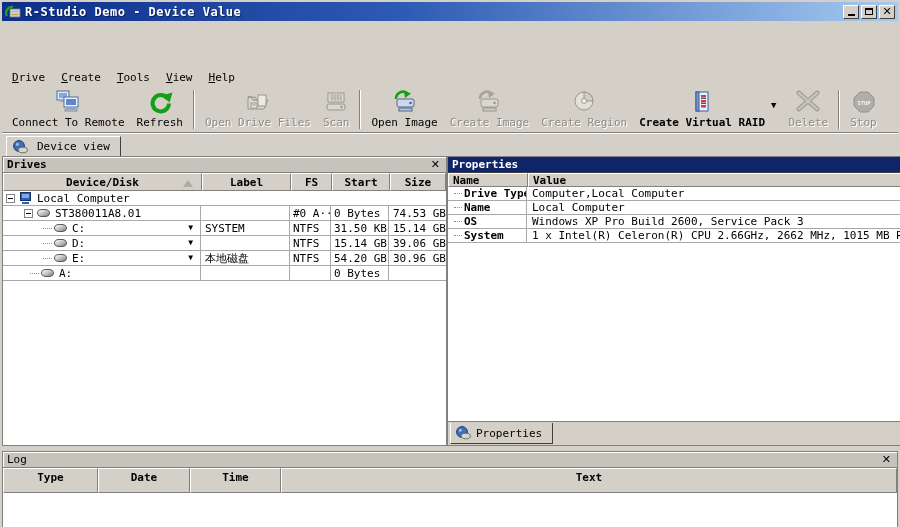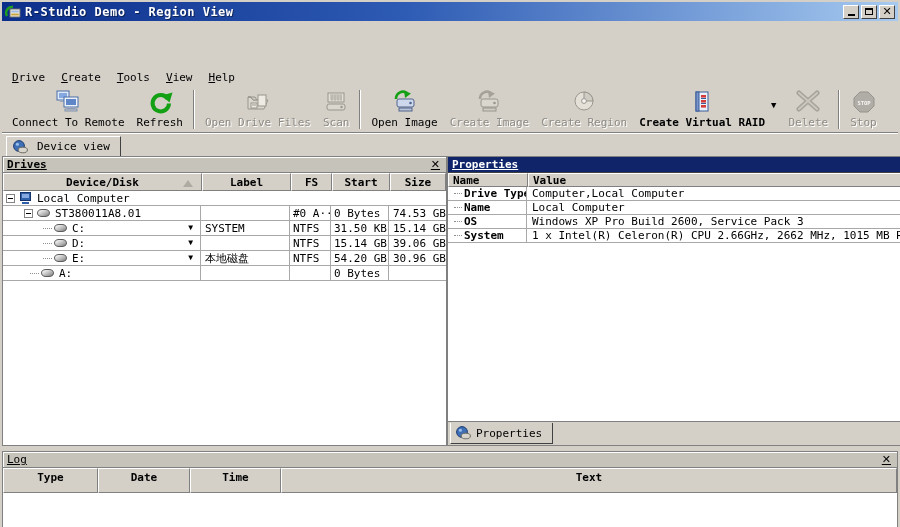--- a/index.html
+++ b/index.html
@@ -44,21 +44,21 @@
     border-top:1px solid #fff; border-left:1px solid #fff; border-right:1px solid #404040; white-space:nowrap; }
 
   
   .main { height:290px; display:flex; }
   .panel { border:1px solid #808080; background:#fff; display:flex; flex-direction:column; }
   .drives { width:447px; }
   .vsplit { width:4px; background:#D4D0C8; }
   .props { flex:1; }
 
   .caption { height:16px; background:#C6C3BB; display:flex; align-items:center; padding:0 4px;
-    border-bottom:1px solid #808080; box-shadow:0 1px 0 #fff inset, 1px 0 0 #fff inset; font-weight:bold;text-decoration:underline; }
+    border-bottom:1px solid #808080; box-shadow:0 1px 0 #fff inset, 1px 0 0 #fff inset; font-weight:bold; }
   .caption .ctitle { flex:1; }
   .caption .cx { font-family:"DejaVu Sans",sans-serif; font-weight:bold; font-size:11px; padding:0 2px; }
   .caption.active { background:#10246A; color:#fff; box-shadow:none; border-bottom:1px solid #404040; }
   .caption.active .cx { color:#fff; }
 
   .hdr { display:flex; background:#f9a8d4; }
   .hcell { font-weight:bold; text-align:center; padding-top:2px; background:#D4D0C8; position:relative;
     border-top:1px solid #fff; border-left:1px solid #fff; border-right:1px solid #808080; border-bottom:1px solid #808080; }
   .drives .hdr { height:18px; }
   .props .hdr { height:14px; }
@@ -115,21 +115,21 @@
 
 <div class="window">
 
   <div class="titlebar">
     <svg class="appicon" viewBox="0 0 16 14">
       <path d="M2 11 A6 6 0 0 1 8 2" fill="none" stroke="#1fa11f" stroke-width="2.4"></path>
       <rect x="5" y="4" width="10" height="8" fill="#f5f2ea" stroke="#6a6a6a"></rect>
       <rect x="6.2" y="5.5" width="7.6" height="2" fill="#9cb8e0"></rect>
       <rect x="6.2" y="8.5" width="7.6" height="2" fill="#c8a43c"></rect>
     </svg>
-    <span class="title-text">R-Studio Demo - Region View</span>
+    <span class="title-text">R-Studio Demo - Device Value</span>
     <span class="winbtns">
       <span class="winbtn">
           <span class="g-min"></span>
         </span>
       <span class="winbtn">
           <span class="g-max"></span>
         </span>
       <span class="winbtn">
           <span class="g-x">✕</span>
         </span>

